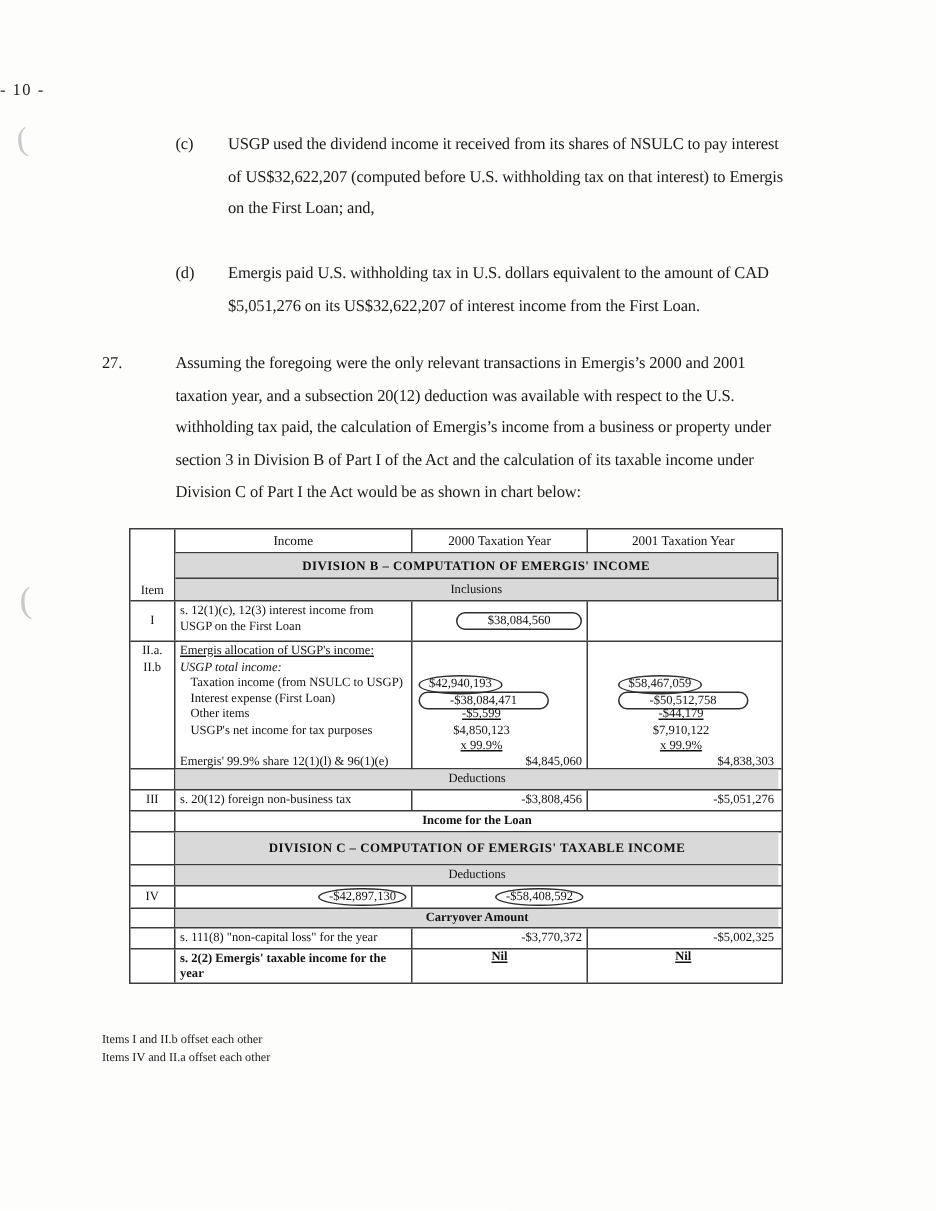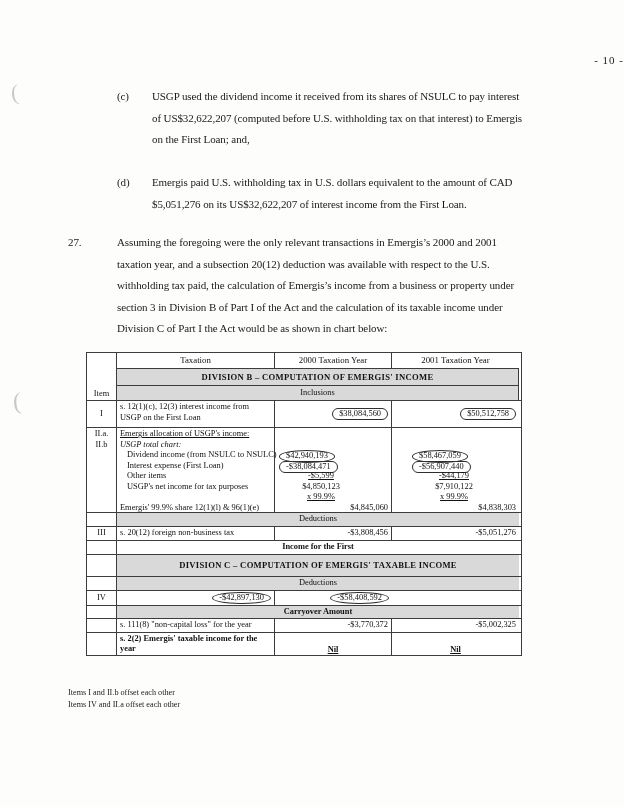--- a/index.html
+++ b/index.html
@@ -8,21 +8,21 @@
     position:relative;width:624px;height:807px;margin:0 auto;
     background:#fdfdfc;color:#1a1a1a;
     font-family:"Liberation Serif", serif;
     overflow:hidden;
   }
   
   .arc{position:absolute;color:#c9c9c9;font-size:22px;font-family:"Liberation Serif",serif;}
   .arc1{left:11px;top:80px;transform:rotate(-6deg);}
   .arc2{left:13px;top:388px;font-size:24px;transform:rotate(-4deg);}
   
-  .pnum{position:absolute;top:54px;left:0;width:100%;text-align:right;
+  .pnum{position:absolute;top:54px;left:0;width:100%;text-align:left;
         font-size:11px;letter-spacing:1px;}
   .para{position:absolute;display:flex;font-size:11px;line-height:21.5px;letter-spacing:-0.1px;}
   .para .lbl{flex:none;}
   .para .txt{flex:none;}
   .para-c{left:117px;top:86px;}
   .para-c .lbl,.para-d .lbl{width:35px;}
   .para-c .txt,.para-d .txt{width:372px;}
   .para-d{left:117px;top:172px;}
   .para-27{left:68px;top:232px;}
   .para-27 .lbl{width:49px;}
@@ -57,38 +57,38 @@
   .divtitle{font-weight:bold;font-size:8.6px;letter-spacing:0.3px;}
   .seclabel{font-size:8.4px;}
   .seclabel-b{font-weight:bold;}
   
   .h26{height:26px;} .h13{height:13px;} .h15{height:15px;}
   .h14{height:14px;} .h12{height:12px;} .h21{height:21px;} .h22{height:22px;}
   .desc{padding:1px 2px 0 3px;}
   .itemcell{display:flex;align-items:center;justify-content:center;}
   
   .stad{display:inline-block;border:1px solid #2e2e2e;border-radius:7px;
-        padding:0 6px;white-space:nowrap;}
+        padding:0 20px;white-space:nowrap;}
   .oval{display:inline-block;border:1px solid #2e2e2e;border-radius:50%;
         padding:0 6px;white-space:nowrap;}
   
   .rII{height:84px;}
   .rII .c{padding-top:1px;}
   .itemII{text-align:center;padding-top:22px;line-height:10.5px;}
   .descII{padding-left:3px;}
   .ln{height:10.5px;line-height:10.5px;white-space:nowrap;overflow:visible;}
   .ind{padding-left:7px;}
   .valII .pl{padding-left:4px;}
   .val2001 .pl{padding-left:20px;}
   .mid{width:88px;text-align:center;box-sizing:border-box;}
   .val2001 .mid{width:104px;}
   .rightln{text-align:right;padding-right:3px;}
   .valnum{display:flex;align-items:center;justify-content:flex-end;
           padding-right:3px;white-space:nowrap;}
-  .nilcell{display:flex;align-items:flex-end;justify-content:center;}
+  .nilcell{display:flex;align-items:flex-start;justify-content:center;}
   .nil{font-weight:bold;text-decoration:underline;}
   .s22desc{font-weight:bold;padding:1px 2px 0 3px;line-height:10px;}
   
   .foot{position:absolute;left:68px;top:687px;font-size:8.2px;line-height:12px;}
 </style>
 </head>
 <body>
 
 <div class="page">
 
@@ -109,68 +109,65 @@
 
   <div class="para para-27">
     <div class="lbl">27.</div>
     <div class="txt">Assuming the foregoing were the only relevant transactions in Emergis’s 2000 and 2001 taxation year, and a subsection 20(12) deduction was available with respect to the U.S. withholding tax paid, the calculation of Emergis’s income from a business or property under section 3 in Division B of Part I of the Act and the calculation of its taxable income under Division C of Part I the Act would be as shown in chart below:</div>
   </div>
 
   <div class="tbl">
 
     <div class="grid tophead">
       <div class="c item-head">Item</div>
-      <div class="c hd hdent center">Taxation</div>
+      <div class="c hd hdent center">Income</div>
       <div class="c hd hd2000 center">2000 Taxation Year</div>
       <div class="c hd hd2001 center last">2001 Taxation Year</div>
       <div class="c divb shade center divtitle">DIVISION B – COMPUTATION OF EMERGIS' INCOME</div>
       <div class="c incl shade center seclabel">Inclusions</div>
     </div>
 
     <div class="grid row h26">
       <div class="c itemcell">I</div>
       <div class="c desc">s. 12(1)(c), 12(3) interest income from USGP on the First Loan</div>
       <div class="c valnum">
           <span class="stad">$38,084,560</span>
         </div>
-      <div class="c valnum last">
-          <span class="stad">$50,512,758</span>
-        </div>
     </div>
 
     <div class="grid row rII">
       <div class="c itemII">
         <div>II.a.</div>
         <div>II.b</div>
       </div>
       <div class="c descII">
         <div class="ln u">Emergis allocation  of USGP's income:</div>
-        <div class="ln ital">USGP total chart:</div>
-        <div class="ln ind">Dividend income (from NSULC to NSULC)</div>
+        <div class="ln ital">USGP total income:</div>
+        <div class="ln ind">Taxation income (from NSULC to USGP)</div>
         <div class="ln ind">Interest expense (First Loan)</div>
         <div class="ln ind">Other items</div>
         <div class="ln ind">USGP's net income for tax purposes</div>
         <div class="ln"></div>
         <div class="ln">Emergis' 99.9% share 12(1)(l) &amp; 96(1)(e)</div>
       </div>
       <div class="c valII">
         <div class="ln"></div>
           <div class="ln"></div>
         <div class="ln pl"><span class="oval">$42,940,193</span></div>
         <div class="ln pl"><span class="stad">-$38,084,471</span></div>
         <div class="ln pl mid"><span class="u">-$5,599</span></div>
         <div class="ln pl mid">$4,850,123</div>
         <div class="ln pl mid"><span class="u">x 99.9%</span></div>
         <div class="ln rightln">$4,845,060</div>
       </div>
       <div class="c valII val2001 last">
         <div class="ln"></div>
           <div class="ln"></div>
         <div class="ln pl"><span class="oval">$58,467,059</span></div>
-        <div class="ln pl"><span class="stad">-$56,907,440</span></div>
+        <div class="ln pl"><span class="stad">-$50,512,758</span></div>
         <div class="ln pl mid"><span class="u">-$44,179</span></div>
         <div class="ln pl mid">$7,910,122</div>
         <div class="ln pl mid"><span class="u">x 99.9%</span></div>
         <div class="ln rightln">$4,838,303</div>
       </div>
     </div>
 
     <div class="grid row h13">
       <div class="c"></div>
       <div class="c span2 shade center seclabel">Deductions</div>
@@ -178,21 +175,21 @@
 
     <div class="grid row h13">
       <div class="c itemcell">III</div>
       <div class="c desc">s. 20(12) foreign non-business tax</div>
       <div class="c valnum">-$3,808,456</div>
       <div class="c valnum last">-$5,051,276</div>
     </div>
 
     <div class="grid row h13">
       <div class="c"></div>
-      <div class="c span2 center seclabel seclabel-b">Income for the First</div>
+      <div class="c span2 center seclabel seclabel-b">Income for the Loan</div>
     </div>
 
 
     <div class="grid row h21">
       <div class="c"></div>
       <div class="c span2 shade center divtitle">DIVISION C – COMPUTATION OF EMERGIS' TAXABLE INCOME</div>
     </div>
 
     <div class="grid row h13">
       <div class="c"></div>

